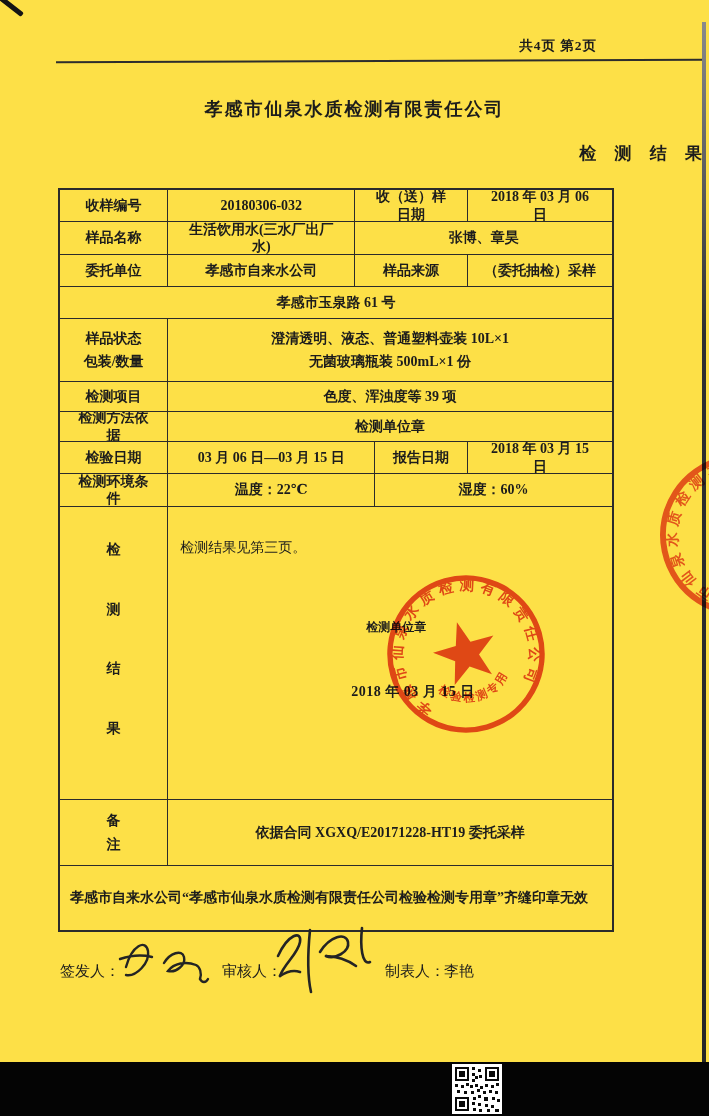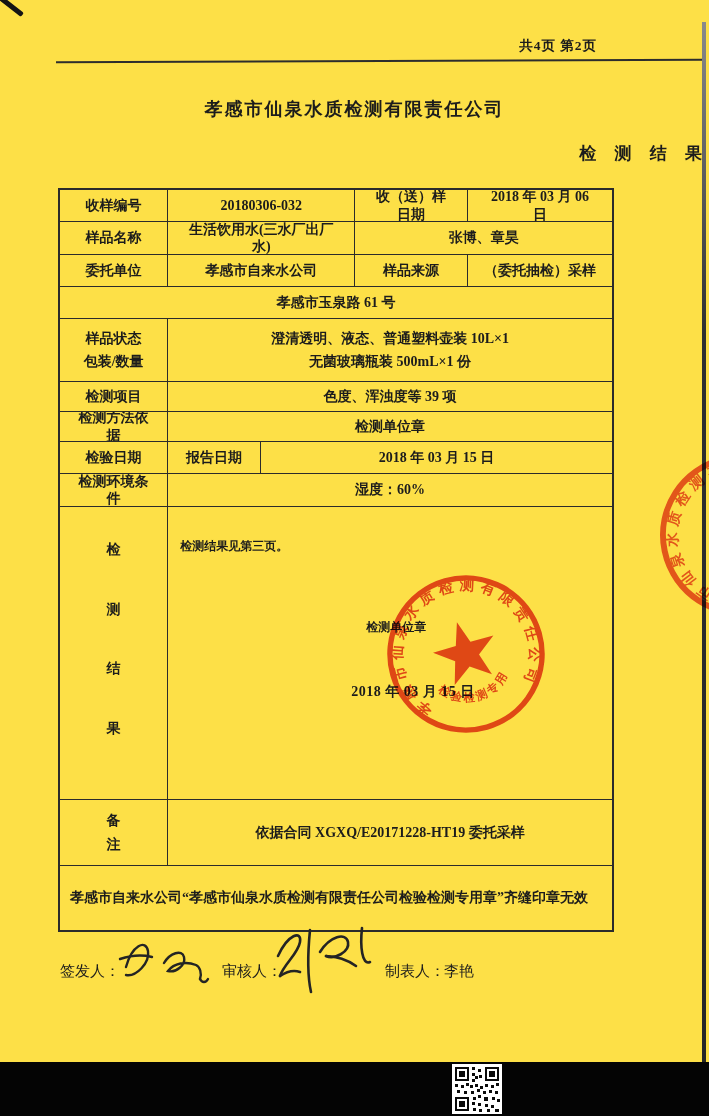--- a/index.html
+++ b/index.html
@@ -28,21 +28,21 @@
   .cell:last-child{border-right:none}
   .w1{width:19.6%}.w2{width:33.9%}.w3{width:20.4%}.wR{flex:1}
   .wv{width:37.5%}.wl2{width:16.8%}
   .h32{height:32px}.h33{height:33px}.h30{height:30px}.h63{height:63px}
   .left{align-items:flex-start;text-align:left}
   .gap2>*{margin:3px 7px}
   
   .result-row{height:293px}
   .result-label{justify-content:space-between;padding:34px 4px 62px 4px}
   .result-body{position:relative;align-items:flex-start;justify-content:flex-start}
-  .result-text{position:absolute;left:12px;top:32px;font-size:12px;font-weight:700}
+  .result-text{position:absolute;left:12px;top:32px;font-size:14px;font-weight:400}
   .stamp-caption{position:absolute;left:198px;top:113px;font-size:12px;font-weight:600}
   .stamp-date{position:absolute;left:183px;top:176px;font-size:14px;font-weight:600;letter-spacing:.5px}
   .seal{position:absolute;left:213px;top:62px;transform:rotate(-16deg);opacity:.88;mix-blend-mode:multiply}
   .remark-row{height:66px}.note-row{height:64px}
   .note-val{justify-content:center;padding:2px 10px;line-height:2.05}
   
   .edge-seal{position:absolute;left:656px;top:450px;transform:rotate(-57deg);opacity:.8;mix-blend-mode:multiply}
   
   .sig-label{position:absolute;font-size:15px;font-weight:normal}
   .sig-svg{position:absolute}
@@ -106,26 +106,28 @@
       <div class="cell wR">色度、浑浊度等 39 项</div>
     </div>
 
     <div class="row h30">
       <div class="cell w1">检测方法依据</div>
       <div class="cell wR">检测单位章</div>
     </div>
 
     <div class="row h32">
       <div class="cell w1">检验日期</div>
+      <div class="cell wv">03 月 06 日—03 月 15 日</div>
       <div class="cell wl2">报告日期</div>
       <div class="cell wR">2018 年 03 月 15 日</div>
     </div>
 
     <div class="row h33">
       <div class="cell w1">检测环境条件</div>
+      <div class="cell wv">温度：22℃</div>
       <div class="cell wR">湿度：60%</div>
     </div>
 
     <div class="row result-row">
       <div class="cell w1 result-label">
         <div>检</div>
         <div>测</div>
         <div>结</div>
         <div>果</div>
       </div>

